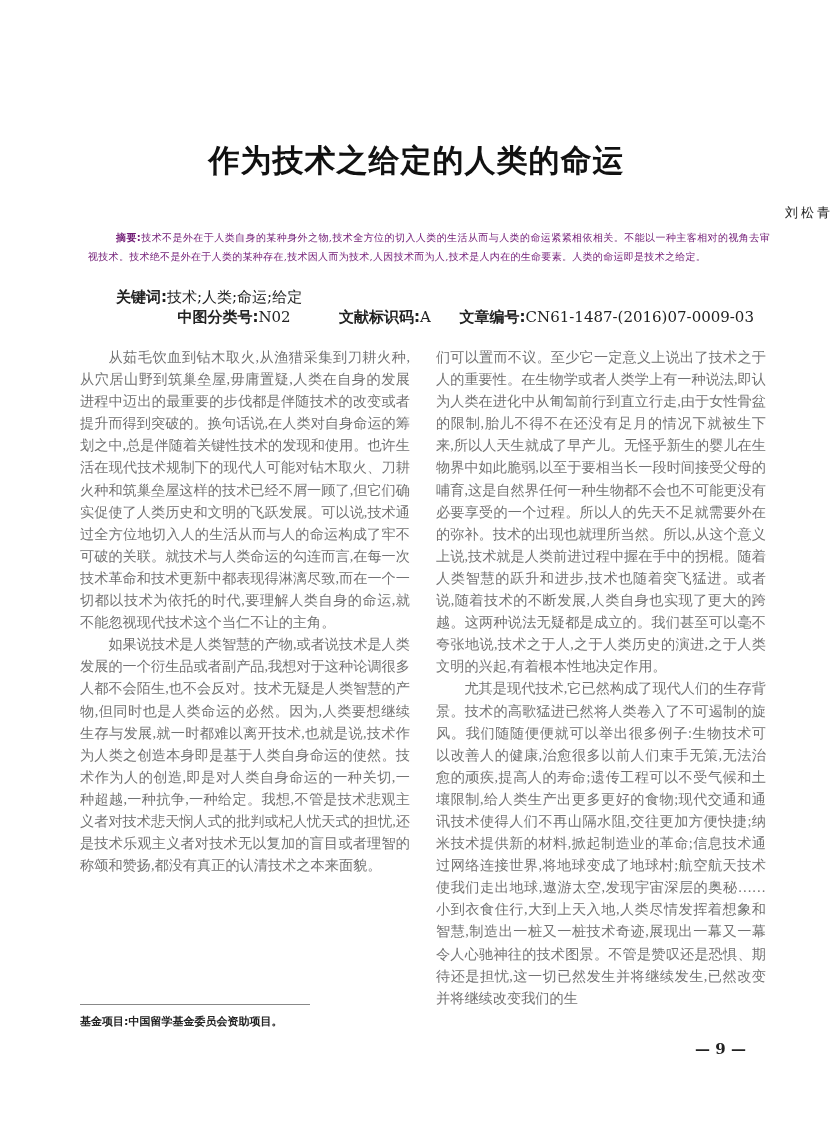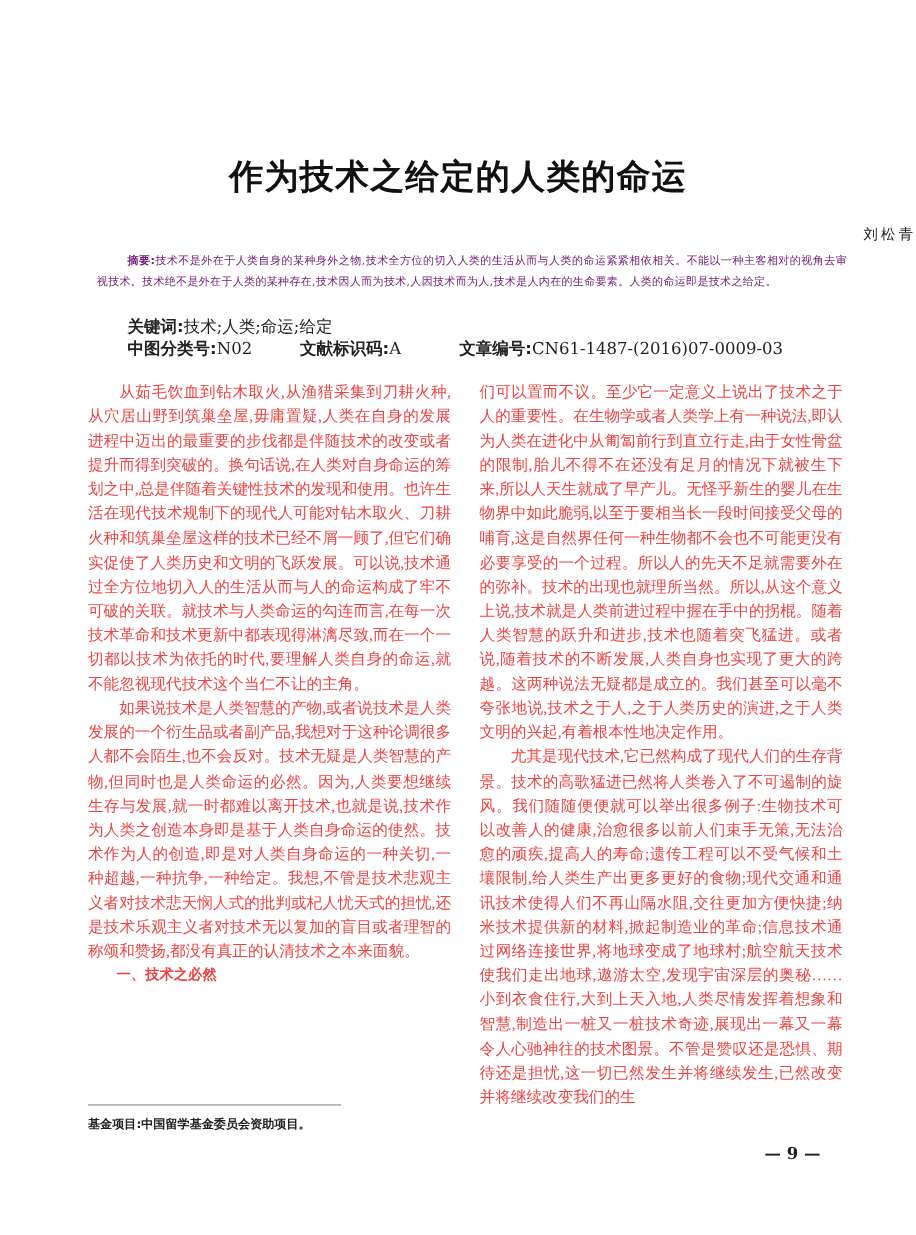--- a/index.html
+++ b/index.html
@@ -16,25 +16,25 @@
     position: absolute; left: 88px; width: 682px; top: 228px;
     font-family: "DejaVu Serif", serif; font-size: 10px; line-height: 19px; color: #701a75;
     text-indent: 28px; text-align: justify; letter-spacing: 0.3px;
   }
   .abstract .lbl { font-family: "DejaVu Sans", sans-serif; font-weight: bold; }
   .meta-line {
     position: absolute; left: 116px; font-family: "DejaVu Serif", serif; font-size: 15px; color: #222;
   }
   .meta-line .lbl { font-family: "DejaVu Sans", sans-serif; font-weight: bold; }
   .keywords { top: 288px; }
-  .classif { top: 308px; width: 680px; }
+  .classif { top: 308px; width: 680px; text-align: center; }
   .classif span.item { display: inline-block; }
   .col {
     position: absolute; top: 346px; width: 330px;
-    font-family: "Liberation Serif", serif; font-size: 14.2px; line-height: 22.1px; color: #ef4444;
+    font-family: "Liberation Serif", serif; font-size: 14.2px; line-height: 22.1px; color: #737373;
     text-align: justify;
   }
   .col p { margin: 0; text-indent: 2em; }
   .col p.noindent { text-indent: 0; }
   .col h3 { margin: 0; font-family: "DejaVu Sans", sans-serif; font-size: 13px; font-weight: bold; line-height: 22.1px; text-indent: 2em; }
   .left-col { left: 80px; }
   .right-col { left: 436px; }
   .foot-rule { position: absolute; left: 80px; top: 1004px; width: 230px; height: 0; border-top: 1px solid #888; }
   .footnote { position: absolute; left: 80px; top: 1014px; font-family: "DejaVu Sans", sans-serif; font-weight: bold; font-size: 11px; color: #222; }
   .page-num { position: absolute; left: 695px; top: 1040px; font-family: "DejaVu Serif", serif; font-weight: bold; font-size: 15px; color: #222; }
@@ -55,21 +55,20 @@
 
 <div class="meta-line classif">
   <span class="item" style="width:152px;"><span class="lbl">中图分类号:</span><span>N02</span></span>
   <span class="item" style="width:140px;"><span class="lbl">文献标识码:</span><span>A</span></span>
   <span class="item"><span class="lbl">文章编号:</span><span>CN61-1487-(2016)07-0009-03</span></span>
 </div>
 
 <div class="col left-col">
   <p>从茹毛饮血到钻木取火,从渔猎采集到刀耕火种,从穴居山野到筑巢垒屋,毋庸置疑,人类在自身的发展进程中迈出的最重要的步伐都是伴随技术的改变或者提升而得到突破的。换句话说,在人类对自身命运的筹划之中,总是伴随着关键性技术的发现和使用。也许生活在现代技术规制下的现代人可能对钻木取火、刀耕火种和筑巢垒屋这样的技术已经不屑一顾了,但它们确实促使了人类历史和文明的飞跃发展。可以说,技术通过全方位地切入人的生活从而与人的命运构成了牢不可破的关联。就技术与人类命运的勾连而言,在每一次技术革命和技术更新中都表现得淋漓尽致,而在一个一切都以技术为依托的时代,要理解人类自身的命运,就不能忽视现代技术这个当仁不让的主角。</p>
   <p>如果说技术是人类智慧的产物,或者说技术是人类发展的一个衍生品或者副产品,我想对于这种论调很多人都不会陌生,也不会反对。技术无疑是人类智慧的产物,但同时也是人类命运的必然。因为,人类要想继续生存与发展,就一时都难以离开技术,也就是说,技术作为人类之创造本身即是基于人类自身命运的使然。技术作为人的创造,即是对人类自身命运的一种关切,一种超越,一种抗争,一种给定。我想,不管是技术悲观主义者对技术悲天悯人式的批判或杞人忧天式的担忧,还是技术乐观主义者对技术无以复加的盲目或者理智的称颂和赞扬,都没有真正的认清技术之本来面貌。</p>
-  <h3>一、技术之必然</h3>
 </div>
 
 <div class="col right-col">
   <p class="noindent">们可以置而不议。至少它一定意义上说出了技术之于人的重要性。在生物学或者人类学上有一种说法,即认为人类在进化中从匍匐前行到直立行走,由于女性骨盆的限制,胎儿不得不在还没有足月的情况下就被生下来,所以人天生就成了早产儿。无怪乎新生的婴儿在生物界中如此脆弱,以至于要相当长一段时间接受父母的哺育,这是自然界任何一种生物都不会也不可能更没有必要享受的一个过程。所以人的先天不足就需要外在的弥补。技术的出现也就理所当然。所以,从这个意义上说,技术就是人类前进过程中握在手中的拐棍。随着人类智慧的跃升和进步,技术也随着突飞猛进。或者说,随着技术的不断发展,人类自身也实现了更大的跨越。这两种说法无疑都是成立的。我们甚至可以毫不夸张地说,技术之于人,之于人类历史的演进,之于人类文明的兴起,有着根本性地决定作用。</p>
   <p>尤其是现代技术,它已然构成了现代人们的生存背景。技术的高歌猛进已然将人类卷入了不可遏制的旋风。我们随随便便就可以举出很多例子:生物技术可以改善人的健康,治愈很多以前人们束手无策,无法治愈的顽疾,提高人的寿命;遗传工程可以不受气候和土壤限制,给人类生产出更多更好的食物;现代交通和通讯技术使得人们不再山隔水阻,交往更加方便快捷;纳米技术提供新的材料,掀起制造业的革命;信息技术通过网络连接世界,将地球变成了地球村;航空航天技术使我们走出地球,遨游太空,发现宇宙深层的奥秘……小到衣食住行,大到上天入地,人类尽情发挥着想象和智慧,制造出一桩又一桩技术奇迹,展现出一幕又一幕令人心驰神往的技术图景。不管是赞叹还是恐惧、期待还是担忧,这一切已然发生并将继续发生,已然改变并将继续改变我们的生</p>
 </div>
 
 <div class="foot-rule"></div>
 <div class="footnote">基金项目:中国留学基金委员会资助项目。</div>
 <div class="page-num">— 9 —</div>

